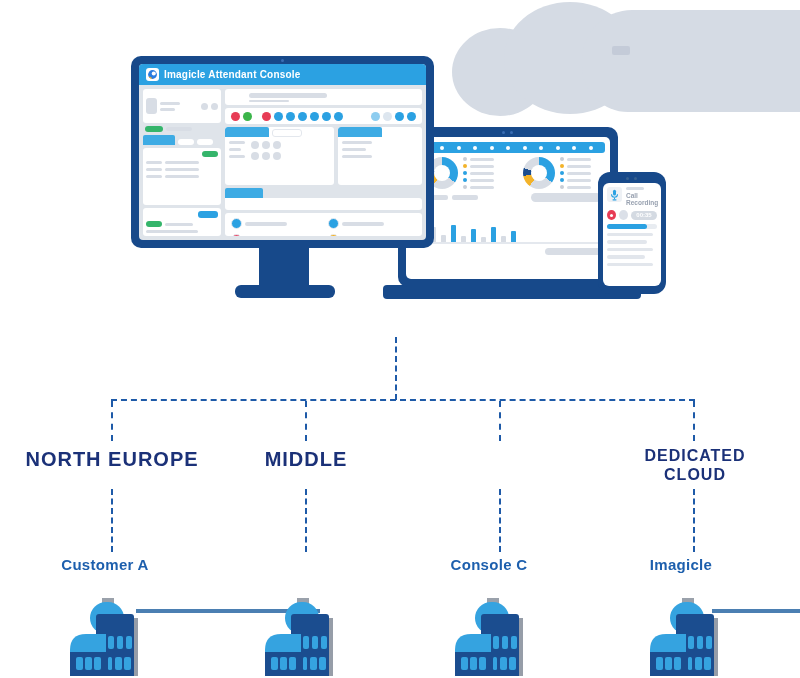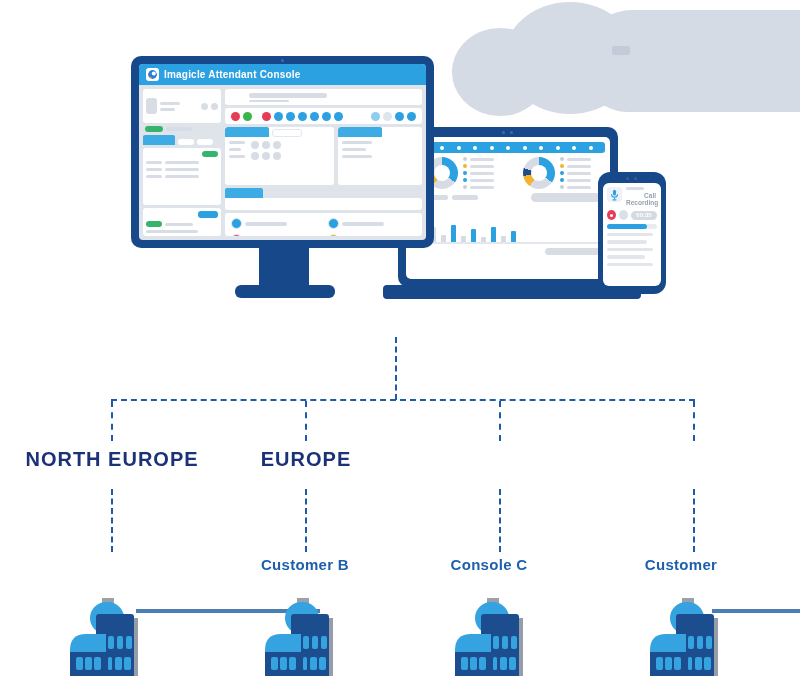--- a/index.html
+++ b/index.html
@@ -4,21 +4,21 @@
 <style>
   :root{
     --accent-blue:#2ba1e2; --device-navy:#17498a; --building-dark:#1b4d8f;
     --building-light:#35a3e0; --success-green:#35b56b; --danger-red:#e73c55;
     --chart-yellow:#f3b32a; --connector-blue:#1e5aa8; --region-label-navy:#1b3178;
     --customer-label-blue:#1d5fad; --cloud-gray:#d5dbe4;
   }
   html,body{margin:0;padding:0;background:#fff;}
   .stage{position:relative;width:800px;height:678px;background:#fff;overflow:hidden;
          font-family:"Liberation Sans",sans-serif;}
-  .abs{position:absolute;text-align:right;}
+  .abs{position:absolute;}
   .skel{background:#d8dde5;border-radius:2px;}
   .whitepill{background:#fff;border-radius:3px;}
   .circ{border-radius:50%;}
 
   
   .cloud-part{position:absolute;background:var(--cloud-gray,#d5dbe4);}
 
   
   .monitor-frame{left:131px;top:56px;width:303px;height:192px;background:var(--device-navy);border-radius:10px;}
   .monitor-screen{left:139px;top:64px;width:287px;height:176px;background:#dfe4ea;border-radius:4px;overflow:hidden;}
@@ -364,25 +364,26 @@
   <div class="abs tline-v" style="left:111px;top:401px;height:40px;"></div>
   <div class="abs tline-v" style="left:305px;top:401px;height:40px;"></div>
   <div class="abs tline-v" style="left:499px;top:401px;height:40px;"></div>
   <div class="abs tline-v" style="left:693px;top:401px;height:40px;"></div>
   <div class="abs tline-v" style="left:111px;top:489px;height:63px;"></div>
   <div class="abs tline-v" style="left:305px;top:489px;height:63px;"></div>
   <div class="abs tline-v" style="left:499px;top:489px;height:63px;"></div>
   <div class="abs tline-v" style="left:693px;top:489px;height:63px;"></div>
 
   <div class="region-label" style="left:2px;">NORTH EUROPE</div>
-  <div class="region-label" style="left:196px;">EUROPE</div>
-
-  <div class="customer-label" style="left:225px;">Customer B</div>
+  <div class="region-label" style="left:196px;">MIDDLE</div>
+  <div class="region-label small" style="left:630px;">DEDICATED CLOUD</div>
+
+  <div class="customer-label" style="left:25px;">Customer A</div>
   <div class="customer-label" style="left:409px;">Console C</div>
-  <div class="customer-label" style="left:601px;">Customer</div>
+  <div class="customer-label" style="left:601px;">Imagicle</div>
 
   <div class="ground-line" style="left:136px;width:184px;"></div>
   <div class="ground-line" style="left:712px;width:88px;"></div>
 
   <svg class="building" style="left:68px;" viewBox="0 0 72 78">
   <rect x="34" y="0" width="12" height="14" fill="#9aa1ab"></rect>
   <rect x="66" y="20" width="4" height="58" fill="#969da8"></rect>
   <rect x="22" y="4" width="34" height="32" rx="16" fill="#35a3e0"></rect>
   <rect x="28" y="16" width="38" height="62" rx="3" fill="#1b4d8f"></rect>
   <path d="M2 56 L2 52 Q2 36 18 36 L38 36 L38 56 Z" fill="#35a3e0"></path>

